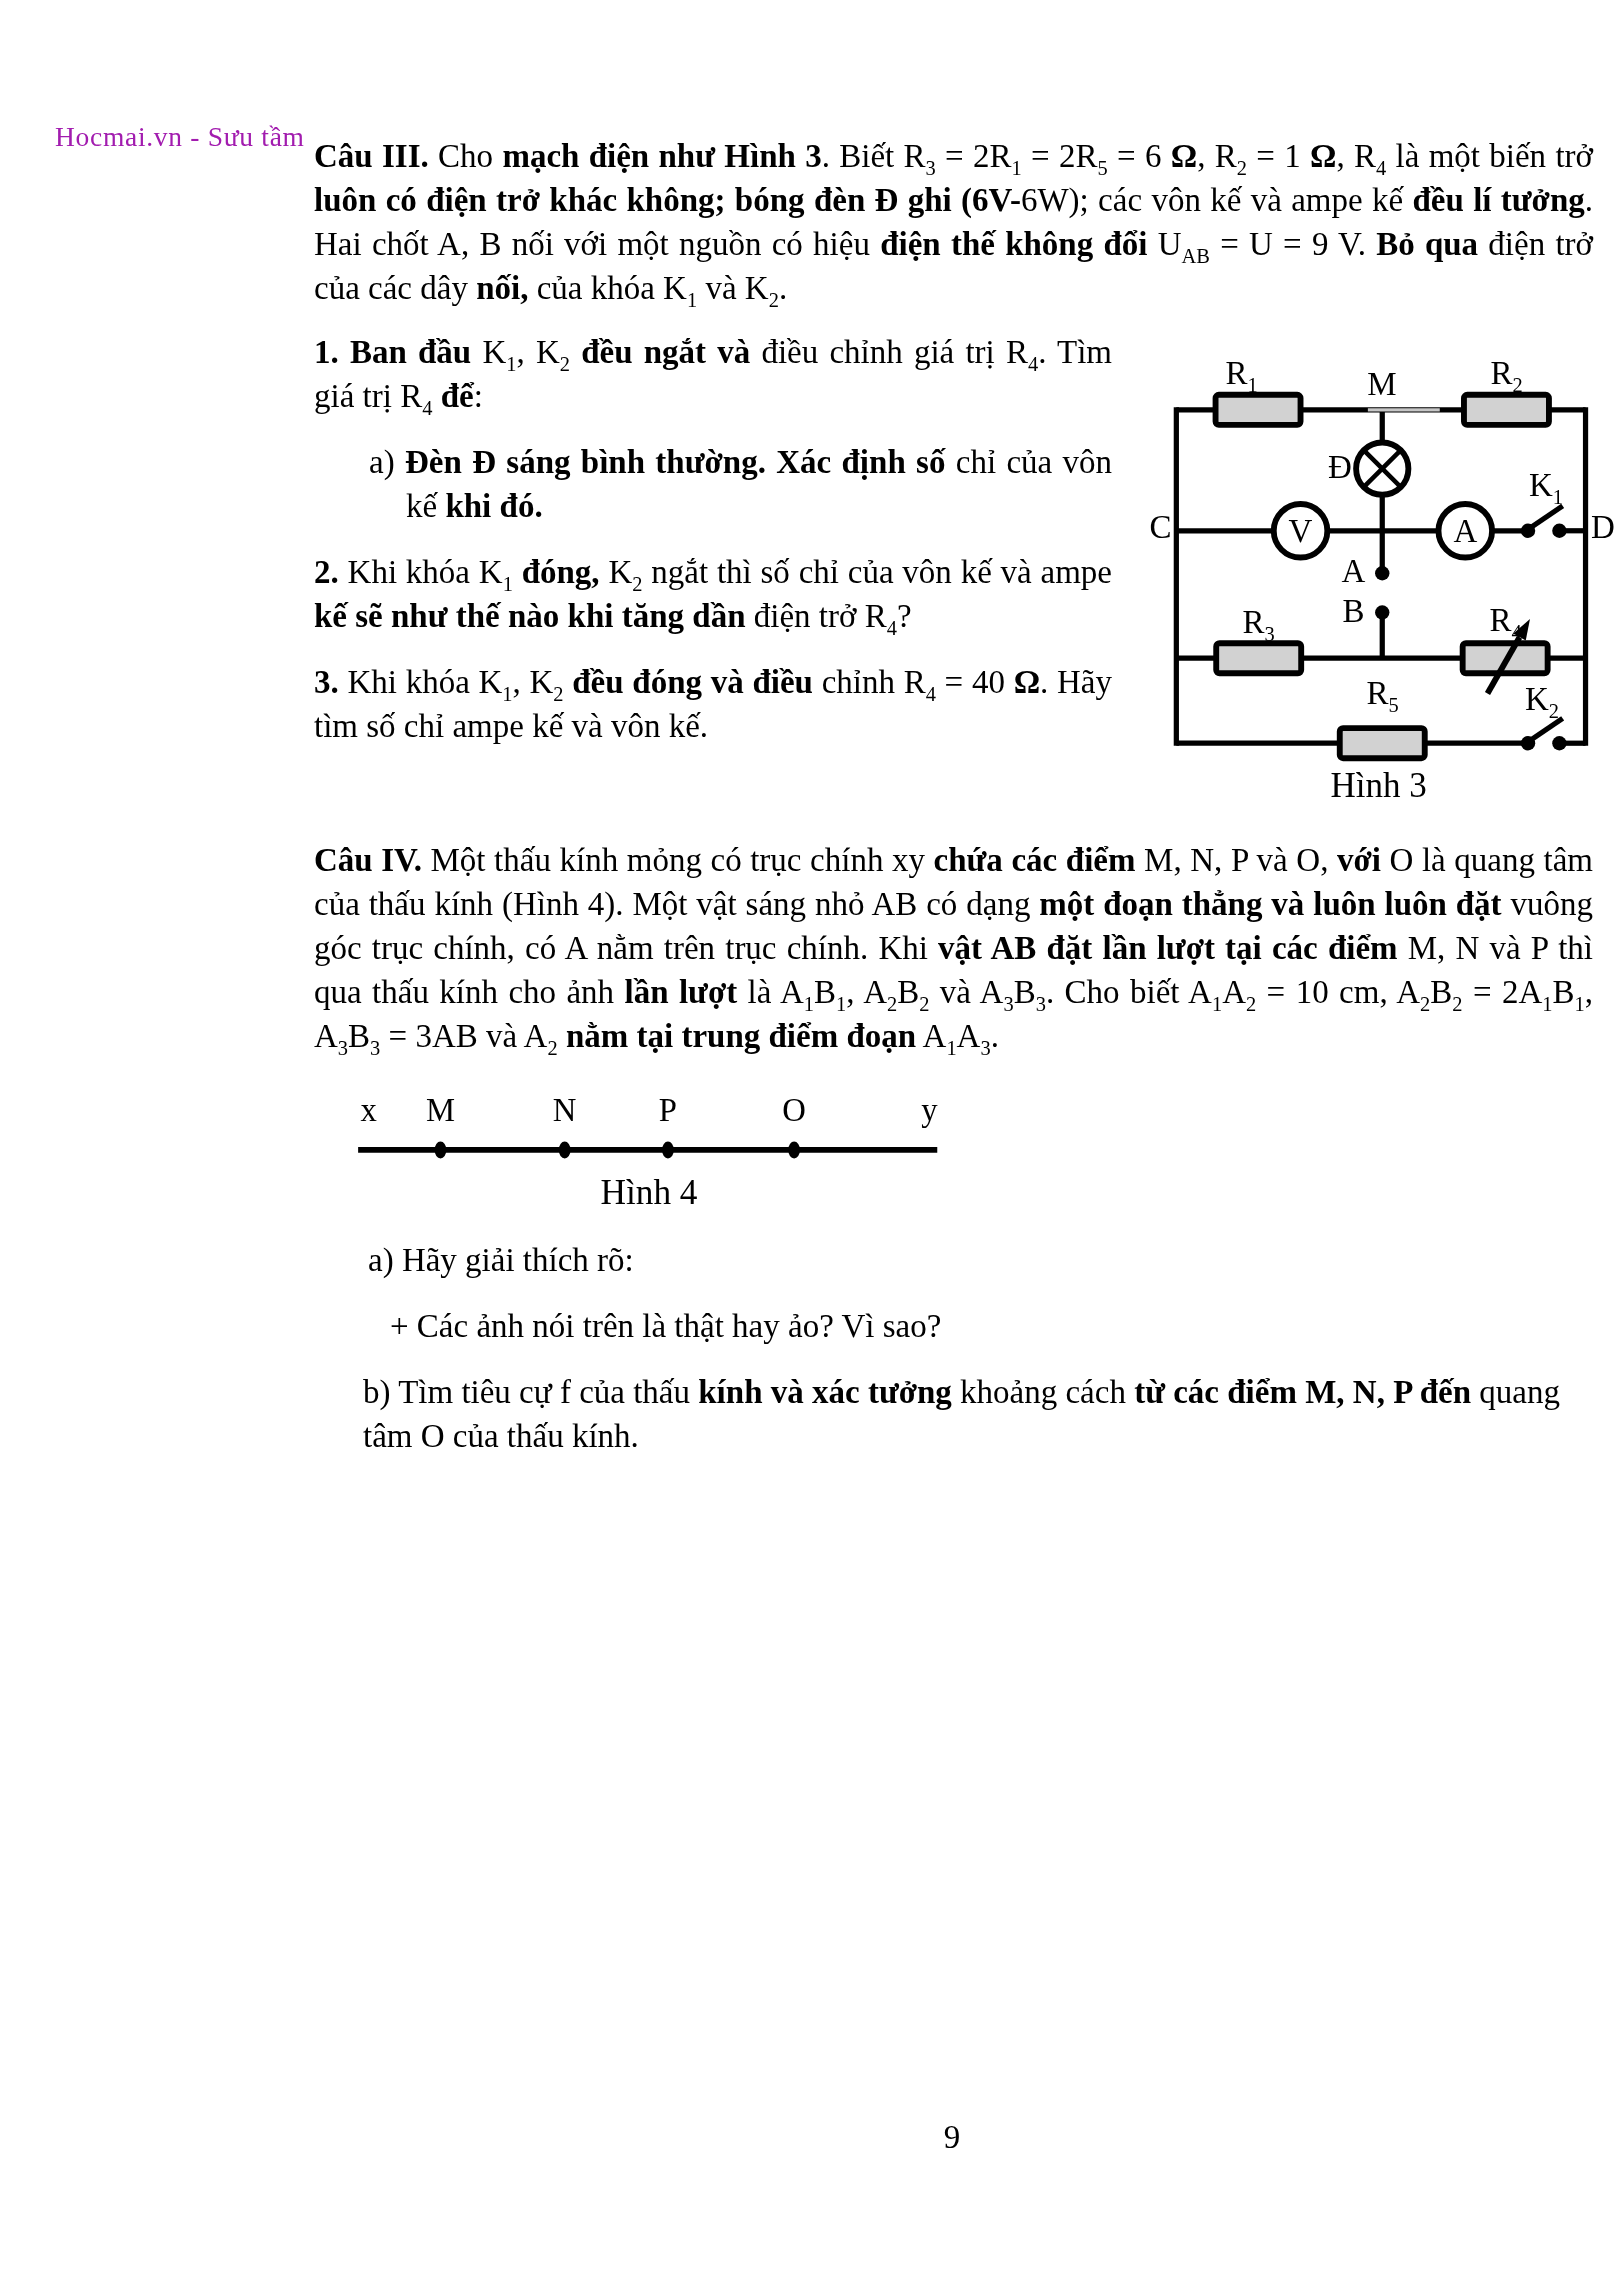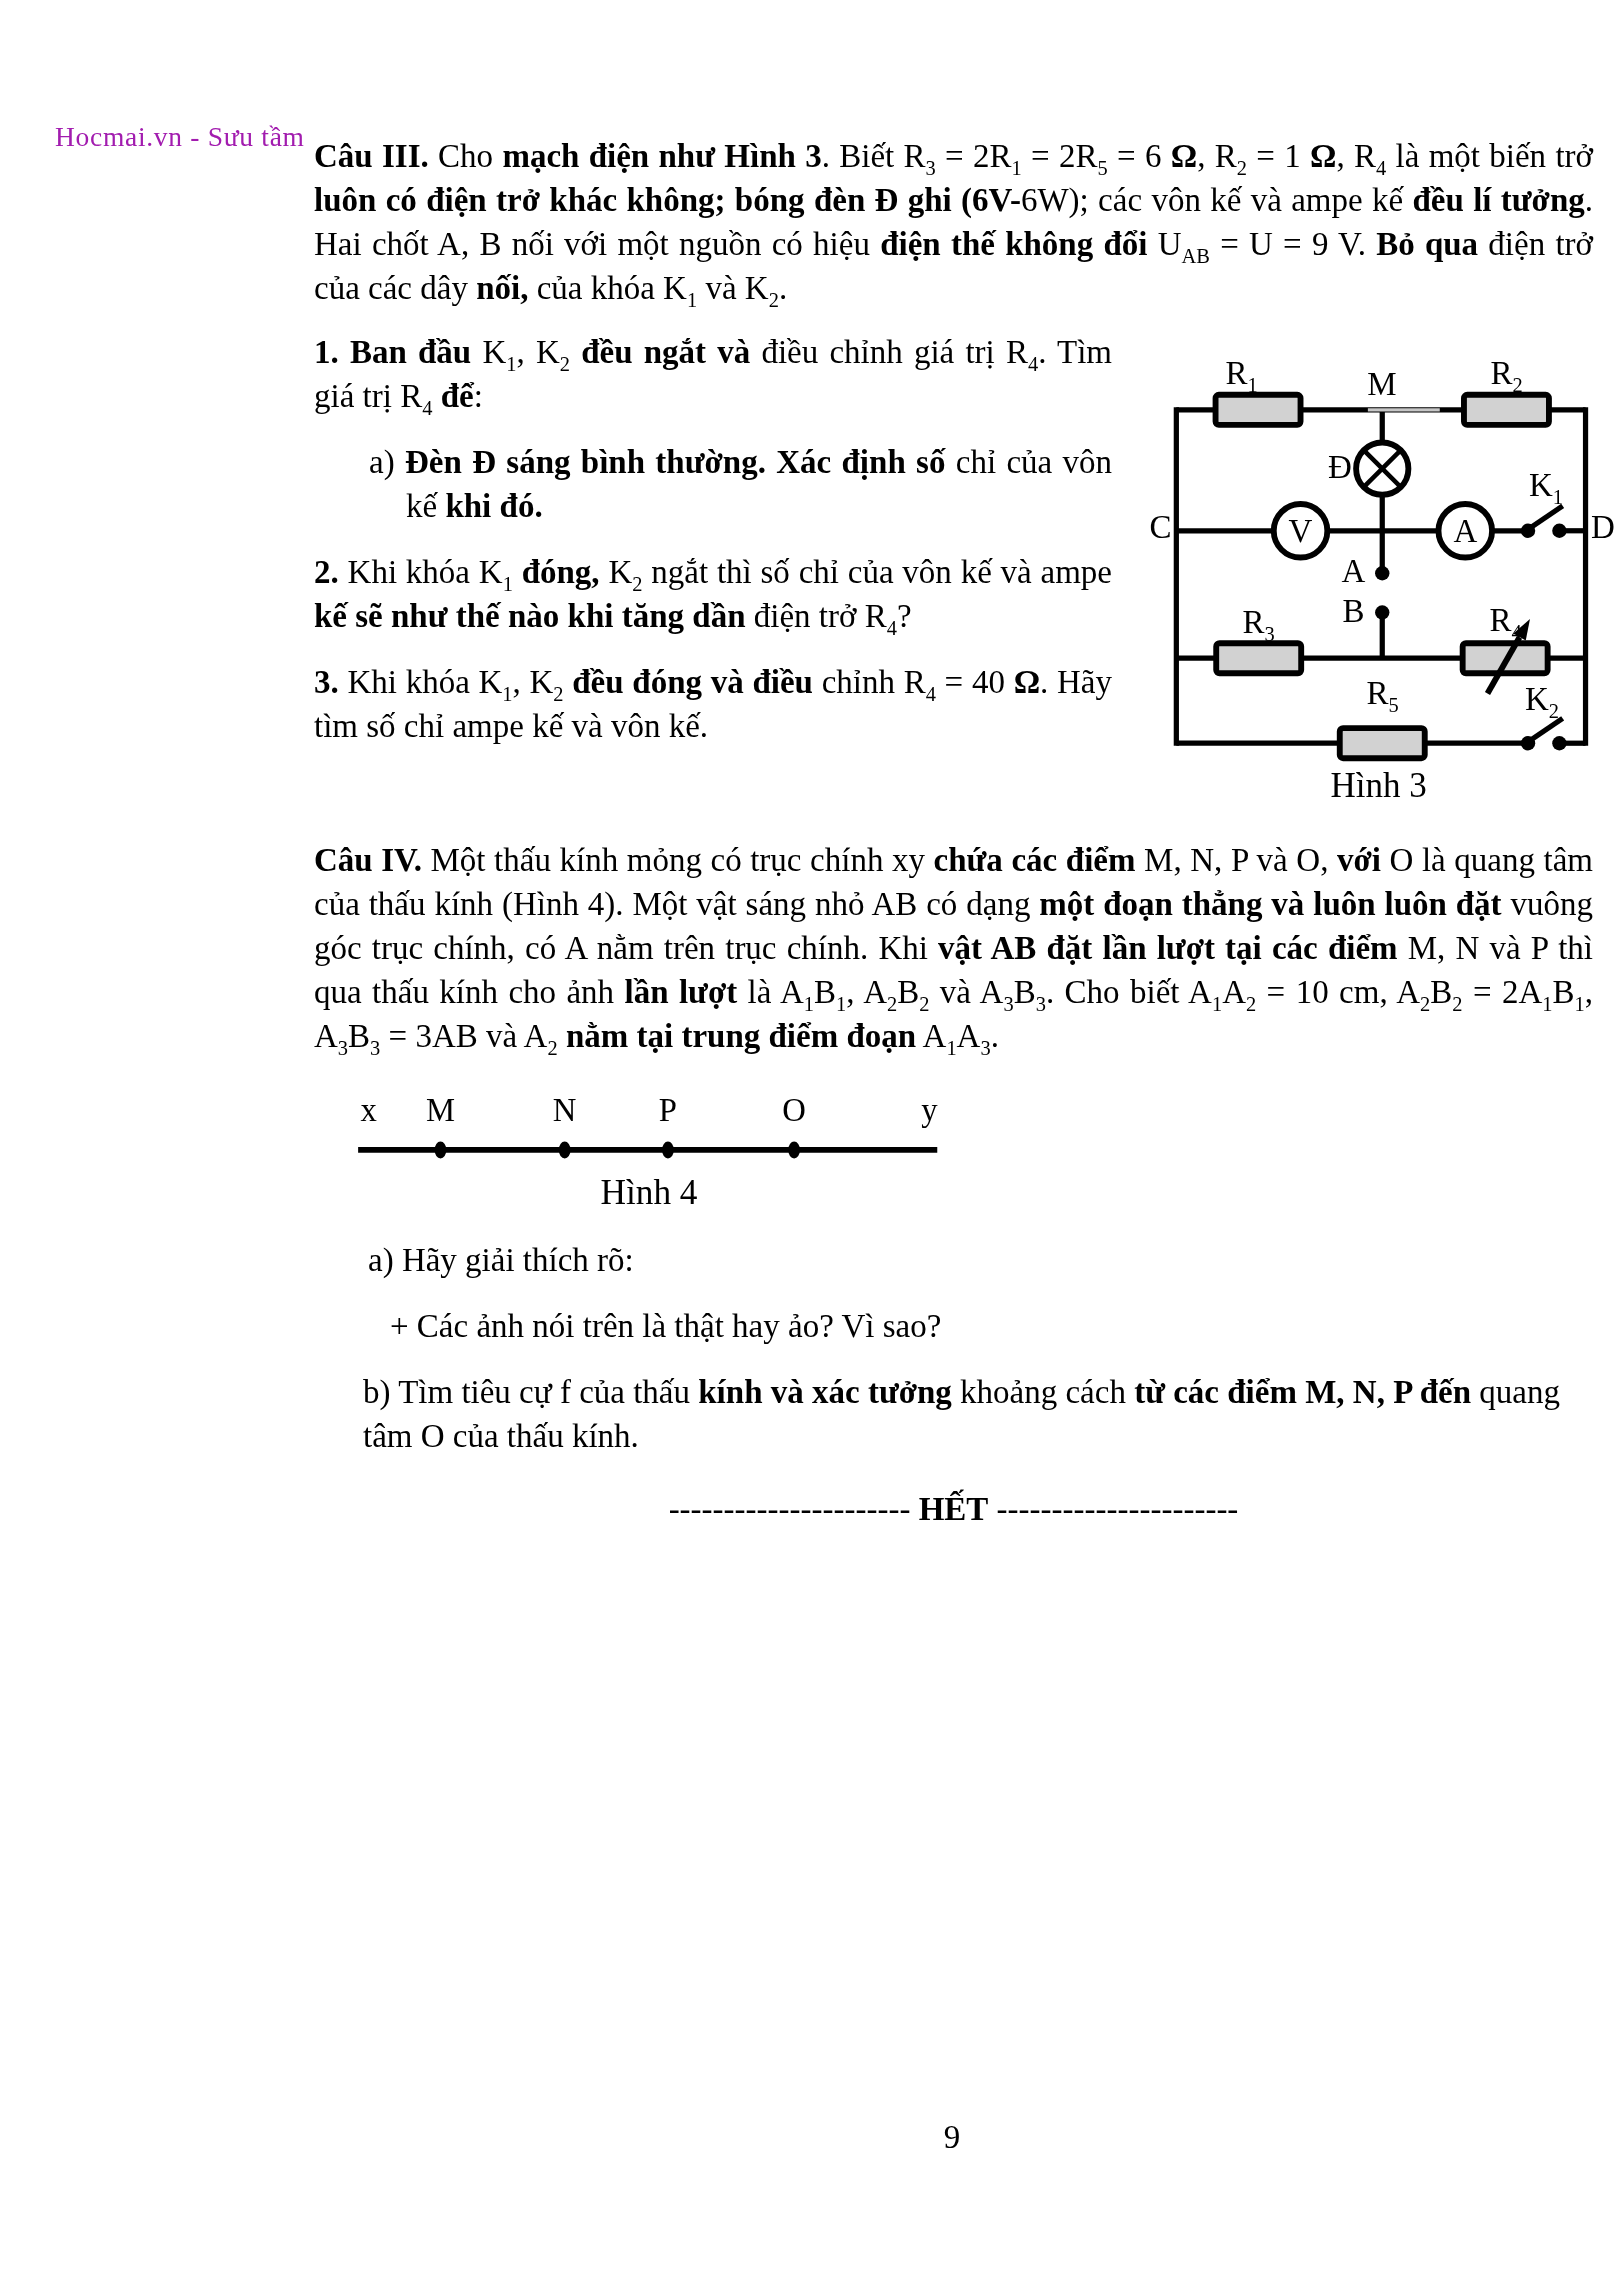--- a/index.html
+++ b/index.html
@@ -158,20 +158,19 @@
           <ellipse cx="667" cy="110" rx="9" ry="13"></ellipse>
         </g>
         <text x="445" y="192" font-size="54" text-anchor="middle">Hình 4</text>
       </svg>
     </div>
 
     <p class="para item indent-a"><span>a) Hãy giải thích rõ:</span></p>
     <p class="para item indent-plus"><span>+ Các ảnh nói trên là thật hay ảo? Vì sao?</span></p>
     <p class="para item indent-b"><span>b) Tìm tiêu cự f của thấu </span><span class="b">kính và xác tưởng</span><span> khoảng cách </span><span class="b">từ các điểm M, N, P đến</span><span> quang tâm O của thấu kính.</span></p>
 
-    <p class="para het-line"><span>---------------------- </span><span class="b">HẾT</span><span> ----------------------</span></p>
 
   </div>
 
   <div class="page-number">9</div>
 
 </div>
 
 
 </body></html>

